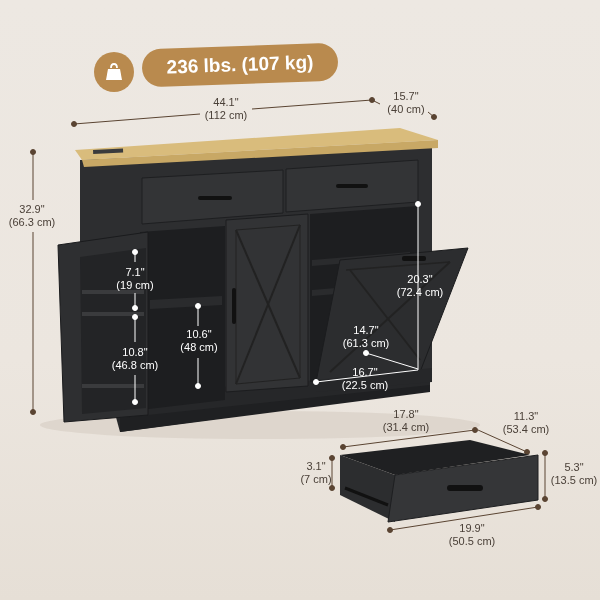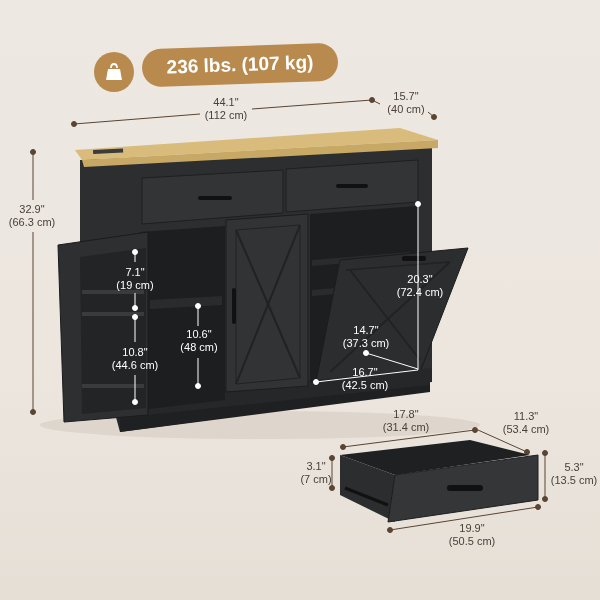--- a/index.html
+++ b/index.html
@@ -152,37 +152,37 @@
   <div>32.9"</div>
   <div>(66.3 cm)</div>
 </div>
 
 <div class="lbl white" style="left:112px;top:266px;width:46px;">
   <div>7.1"</div>
   <div>(19 cm)</div>
 </div>
 <div class="lbl white" style="left:106px;top:346px;width:58px;">
   <div>10.8"</div>
-  <div>(44.6 cm)</div>
+  <div>(46.8 cm)</div>
 </div>
 <div class="lbl white" style="left:174px;top:328px;width:50px;">
   <div>10.6"</div>
   <div>(48 cm)</div>
 </div>
 <div class="lbl white" style="left:392px;top:273px;width:56px;">
   <div>20.3"</div>
   <div>(72.4 cm)</div>
 </div>
 <div class="lbl white" style="left:338px;top:324px;width:56px;">
   <div>14.7"</div>
-  <div>(37.3 cm)</div>
+  <div>(61.3 cm)</div>
 </div>
 <div class="lbl white" style="left:336px;top:366px;width:58px;">
   <div>16.7"</div>
-  <div>(42.5 cm)</div>
+  <div>(22.5 cm)</div>
 </div>
 
 <div class="lbl" style="left:376px;top:408px;width:60px;">
   <div>17.8"</div>
   <div>(31.4 cm)</div>
 </div>
 <div class="lbl" style="left:496px;top:410px;width:60px;">
   <div>11.3"</div>
   <div>(53.4 cm)</div>
 </div>

